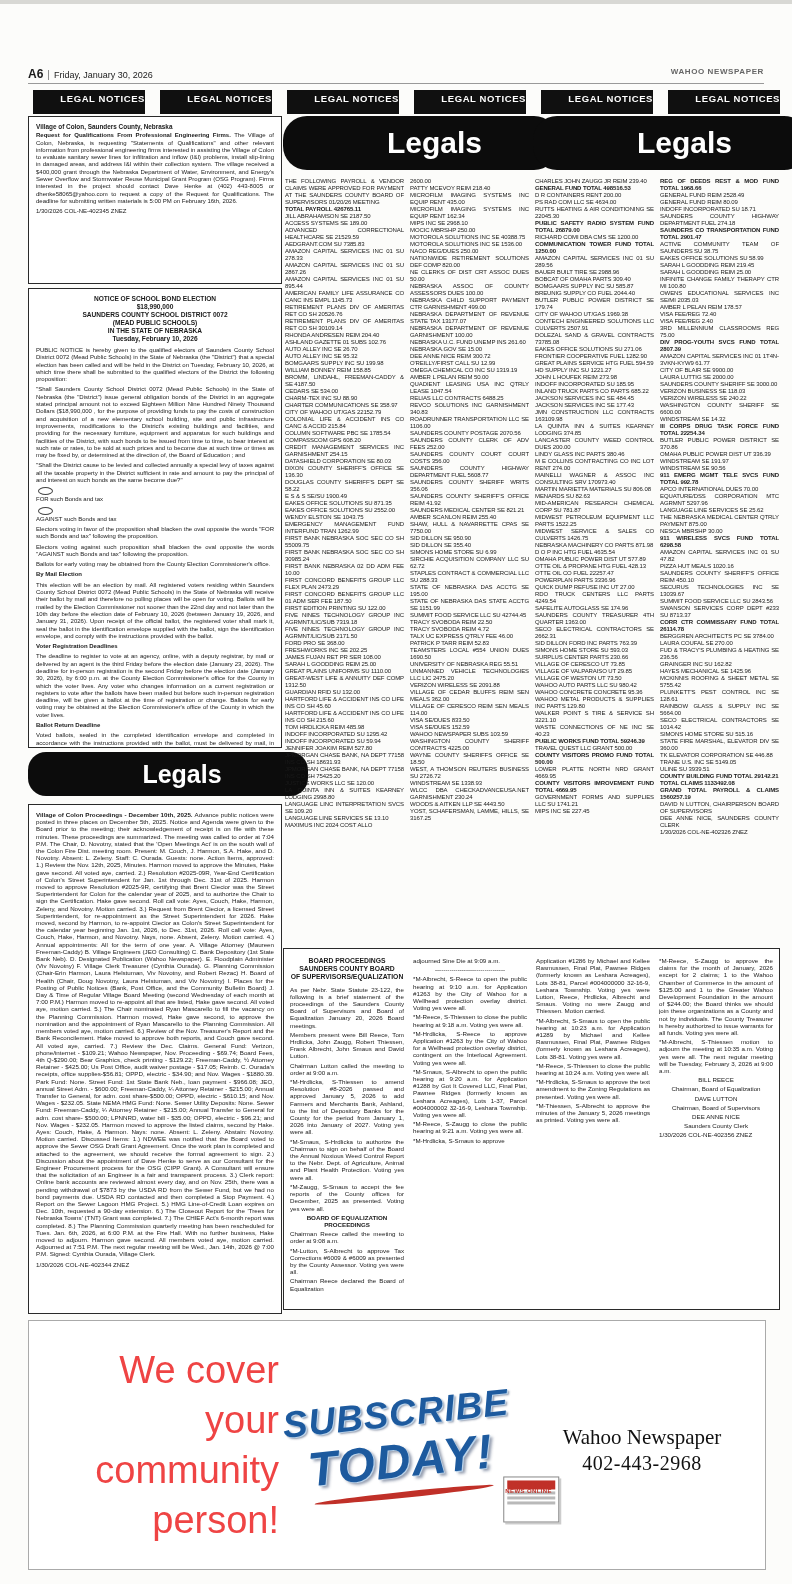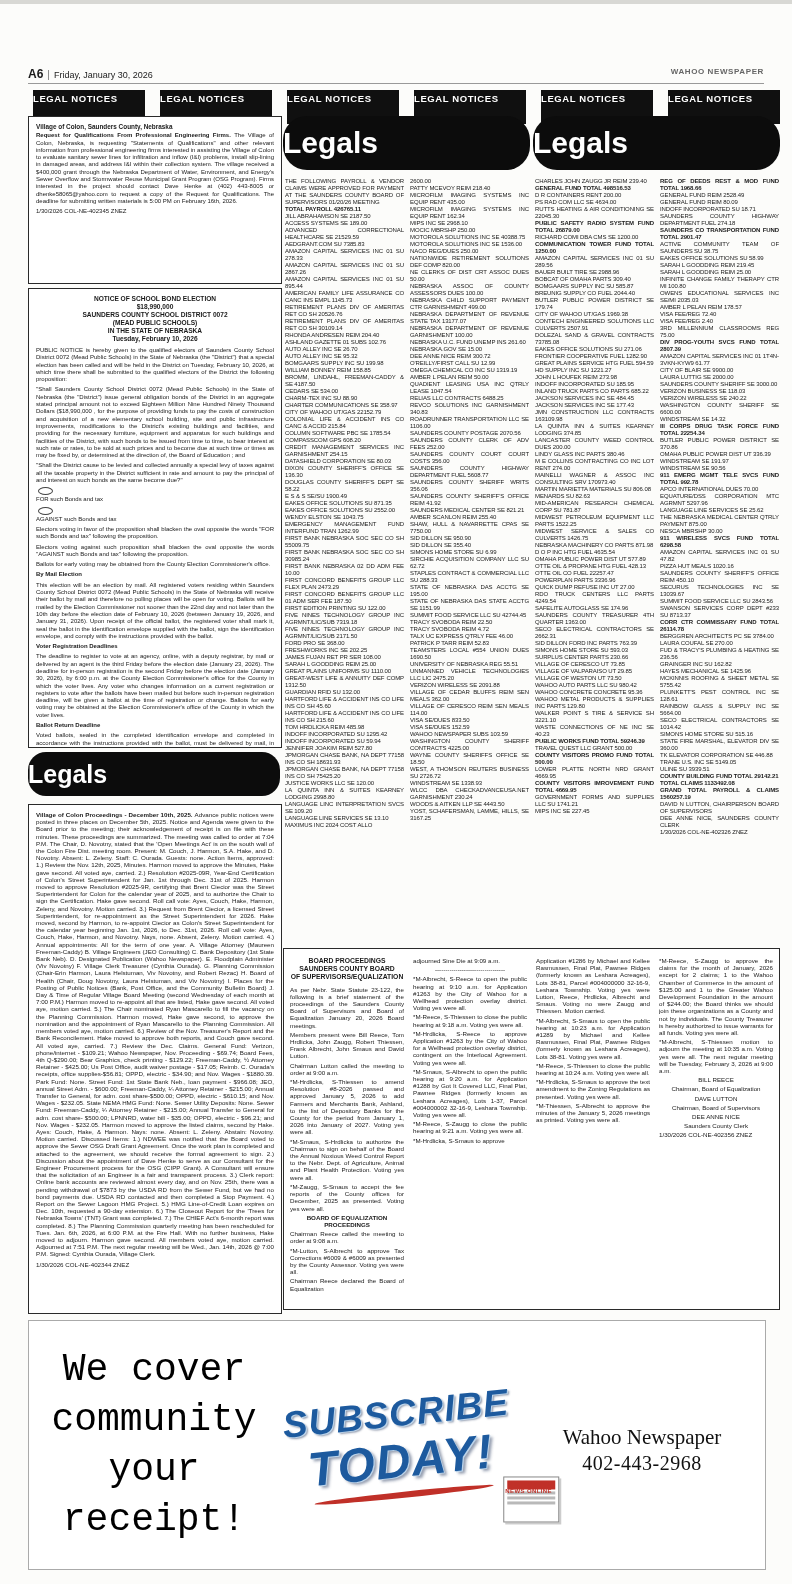--- a/index.html
+++ b/index.html
@@ -6,59 +6,59 @@
   .page{position:relative;width:792px;height:1584px;margin:4px auto;background:#fcfcfa;
         font-family:"Liberation Sans",sans-serif;color:#1a1a1a;overflow:hidden;}
   
   .pghead{position:absolute;left:28px;top:60px;width:736px;height:16px;}
   .pgno{font-weight:bold;font-size:12px;}
   .pgsep{color:#777;font-size:10px;margin:0 4px;}
   .pgdate{font-size:9px;color:#222;}
   .masthead{position:absolute;right:0;top:3px;font-size:8px;font-weight:bold;color:#666;letter-spacing:.6px;}
   .rule{position:absolute;left:28px;top:79px;width:736px;height:1px;background:#999;}
   
-  .lnbar{position:absolute;top:86px;width:112px;height:34px;background:#101010;color:#fff;
-         font-size:9.5px;font-weight:bold;line-height:18px;text-align:left;letter-spacing:.6px;}
+  .lnbar{position:absolute;top:86px;width:112px;height:24px;background:#101010;color:#fff;
+         font-size:9.5px;font-weight:bold;line-height:18px;text-align:right;letter-spacing:.6px;}
   .b1{left:33px}.b2{left:160px}.b3{left:287px}.b4{left:414px}.b5{left:541px}.b6{left:668px}
   
   .box{position:absolute;border:1px solid #2a2a2a;background:#fff;padding:6px 7px;overflow:hidden;
        font-size:6px;line-height:7.3px;text-align:justify;}
   .box1{left:28px;top:112px;width:238px;height:154px;}
   .box2{left:28px;top:284px;width:238px;height:446px;}
   .box3{left:28px;top:800px;width:238px;height:496px;font-size:6.2px;line-height:7.2px;}
   .p{margin:0 0 3px 0;}
   .p.b{font-weight:bold;text-align:left;}
   .boxtitle{font-weight:bold;font-size:6.4px;margin-bottom:2px;text-align:left;}
   .hb{font-weight:bold;font-size:6.6px;text-align:center;line-height:8px;}
   .hb-gap{height:4px;}
   .oval{display:block;width:13px;height:6px;border:1px solid #444;border-radius:50%;margin:3px 0 1px 2px;}
   
-  .banner{position:absolute;background:#0c0c0c;color:#fff;font-weight:bold;
-          border-radius:24px;}
+  .banner{position:absolute;background:#0c0c0c;color:#fff;text-align:center;font-weight:bold;
+          border-radius:24px;padding-left:28px;}
   .banner-l{left:28px;top:748px;width:252px;height:44px;font-size:25px;line-height:44px;border-radius:18px;}
   .banner-m{left:283px;top:112px;width:247px;height:54px;font-size:30px;line-height:54px;}
   .banner-r{left:533px;top:112px;width:247px;height:54px;font-size:30px;line-height:54px;}
   
   .claims{position:absolute;top:174px;width:119px;height:764px;overflow:hidden;}
   .c3{left:285px}.c4{left:410px}.c5{left:535px}.c6{left:660px}
   .cl{font-size:6px;line-height:7px;text-align:justify;margin:0;letter-spacing:-.1px;}
   .cl.b{font-weight:bold;}
   
   .board{position:absolute;left:283px;top:944px;width:483px;height:344px;border:1px solid #2a2a2a;
          background:#fff;padding:8px 6px;display:flex;gap:9px;overflow:hidden;}
   .bcol{flex:1 1 0;overflow:hidden;}
   .bhead{font-weight:bold;font-size:6.8px;line-height:8.2px;text-align:center;}
   .bp{font-size:6.2px;line-height:7.2px;text-align:justify;margin:0 0 2px 0;}
   .bp.b{font-weight:bold;text-align:center;}
   .bp.c{text-align:center;}
   
   .adbox{position:absolute;left:28px;top:1316px;width:736px;height:248px;border:1px solid #aaa;
          background:#fff;display:flex;align-items:center;}
-  .admsg{width:250px;text-align:center;font-family:Liberation Mono, monospace;font-size:38px;
-         line-height:50px;color:#000000;}
+  .admsg{width:250px;text-align:right;font-family:Liberation Sans, sans-serif;font-size:38px;
+         line-height:50px;color:#ef4444;}
   .subscribe{width:240px;position:relative;transform:rotate(-6deg);text-align:center;}
   .sub1{font-style:italic;font-weight:800;font-size:37px;color:#1d5a9e;
         text-shadow:1px 1px 0 #bcd4ea,2px 2px 2px rgba(20,40,80,.45);letter-spacing:1px;}
   .sub2{font-style:italic;font-weight:800;font-size:48px;color:#1d5a9e;margin-top:-2px;
         text-shadow:1px 1px 0 #bcd4ea,3px 3px 3px rgba(20,40,80,.45);letter-spacing:1px;}
   .swoosh{width:180px;height:6px;background:#c03028;border-radius:50%;margin:4px auto 0;}
   .npicon{position:absolute;right:-38px;bottom:-40px;width:64px;height:52px;transform:rotate(6deg);}
   .np-page{position:absolute;left:4px;top:4px;width:54px;height:44px;background:#fff;border:1px solid #888;
            box-shadow:2px 2px 0 #ccc;}
   .np-head{height:9px;background:#c03028;margin:3px 3px 2px;}
@@ -445,23 +445,23 @@
         <div class="bp c">Chairman, Board of Supervisors</div>
         <div class="bp c">DEE ANNE NICE</div>
         <div class="bp c">Saunders County Clerk</div>
         <div class="bp">1/30/2026 COL-NE-402356 ZNEZ</div>
       </div>
   </div>
 
   <div class="adbox">
     <div class="admsg">
         <div class="adline">We cover</div>
+        <div class="adline">your</div>
         <div class="adline">community</div>
-        <div class="adline">your</div>
-        <div class="adline">receipt!</div>
+        <div class="adline">person!</div>
       </div>
     <div class="subscribe">
       <div class="sub1">SUBSCRIBE</div>
       <div class="sub2">TODAY!</div>
       <div class="swoosh"></div>
       <div class="npicon">
         <div class="np-page">
           <div class="np-head"></div>
           <div class="np-line"></div>
             <div class="np-line"></div>

